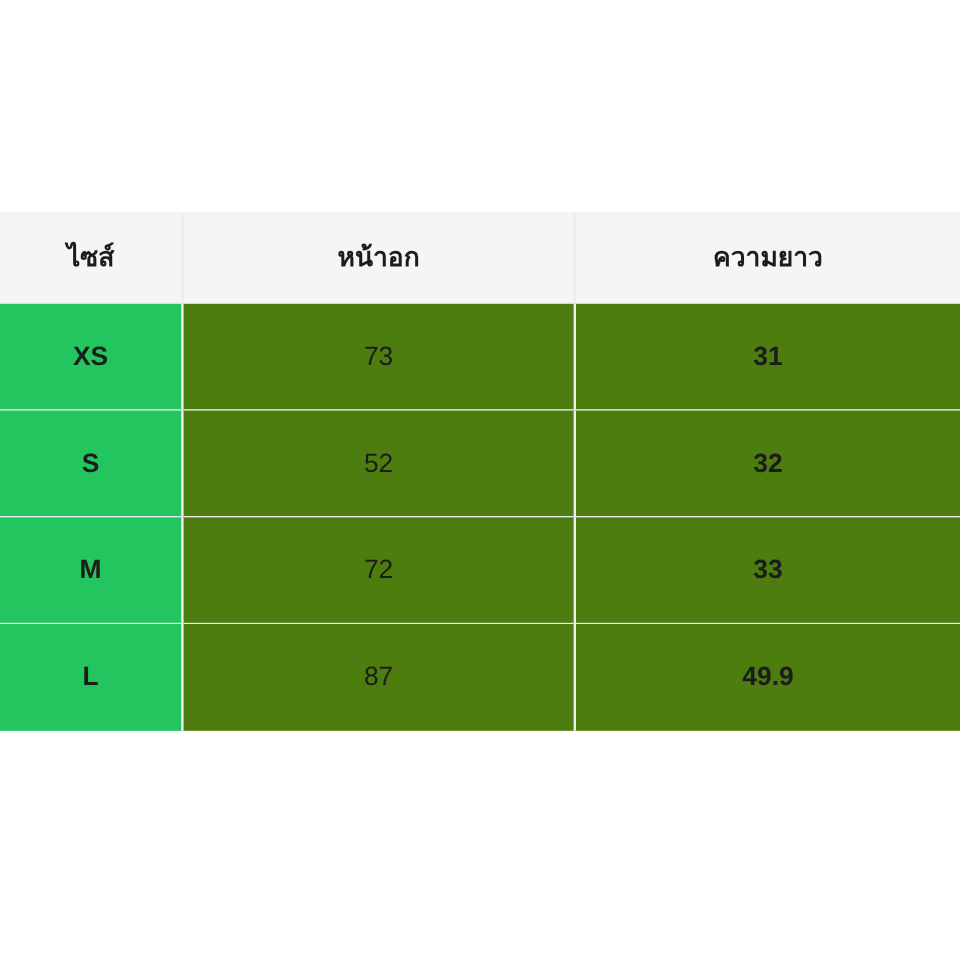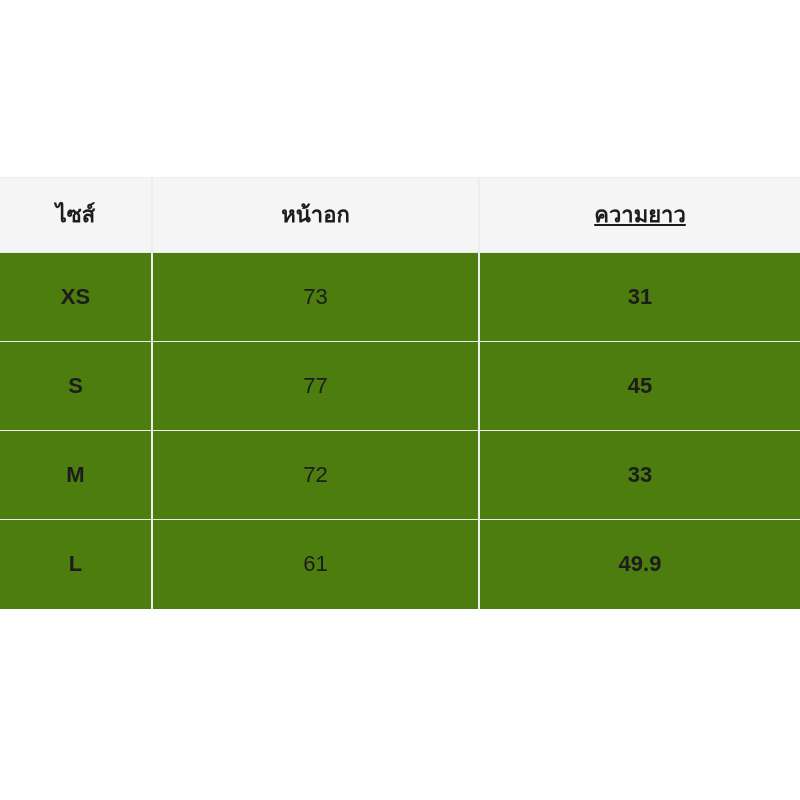--- a/index.html
+++ b/index.html
@@ -47,21 +47,20 @@
     text-align: center;
     vertical-align: middle;
     border-top: 1px solid #ececec;
     border-bottom: 1px solid #ebebeb;
     border-right: 2px solid #ededed;
     box-sizing: border-box;
     line-height: 1.35;
   }
   table.size-chart thead th.last-col {
     border-right: none;
-    text-decoration: underline;
   }
 
   
   table.size-chart tbody td {
     height: 89px;
     padding: 0 8px;
     margin: 0;
     font-size: 22px;
     color: #1c1c1c;
     text-align: center;
@@ -70,21 +69,21 @@
     border-bottom: 1px solid #ededed;
     border-right: 2px solid #ededed;
     box-sizing: border-box;
     font-weight: normal;
   }
   table.size-chart tbody td.last-col {
     border-right: none;
     font-weight: bold;
   }
   table.size-chart tbody td.size-cell {
-    background: #4d7c0f;
+    background: #22c55e;
     font-weight: bold;
   }
   table.size-chart tbody tr:last-child td {
     border-bottom: none;
   }
 </style>
 </head>
 <body>
 
 <div id="size-chart-wrap">
@@ -102,28 +101,28 @@
       </tr>
     </thead>
     <tbody>
       <tr>
         <td class="size-cell">XS</td>
         <td>73</td>
         <td class="last-col">31</td>
       </tr>
       <tr>
         <td class="size-cell">S</td>
-        <td>77</td>
-        <td class="last-col">45</td>
+        <td>52</td>
+        <td class="last-col">32</td>
       </tr>
       <tr>
         <td class="size-cell">M</td>
         <td>72</td>
         <td class="last-col">33</td>
       </tr>
       <tr>
         <td class="size-cell">L</td>
-        <td>61</td>
+        <td>87</td>
         <td class="last-col">49.9</td>
       </tr>
     </tbody>
   </table>
 </div>
 
 </body></html>

